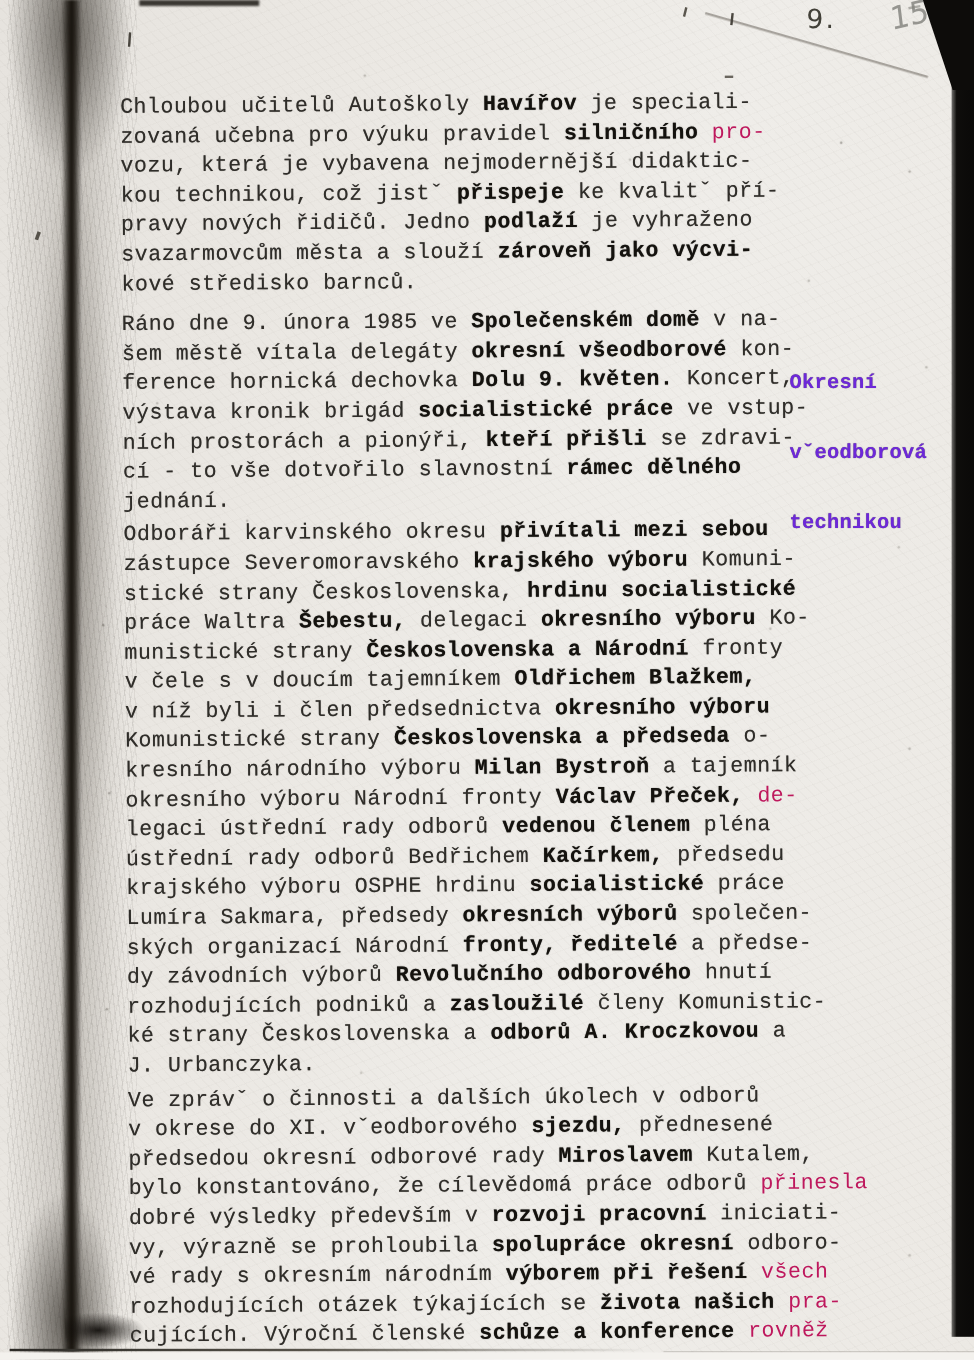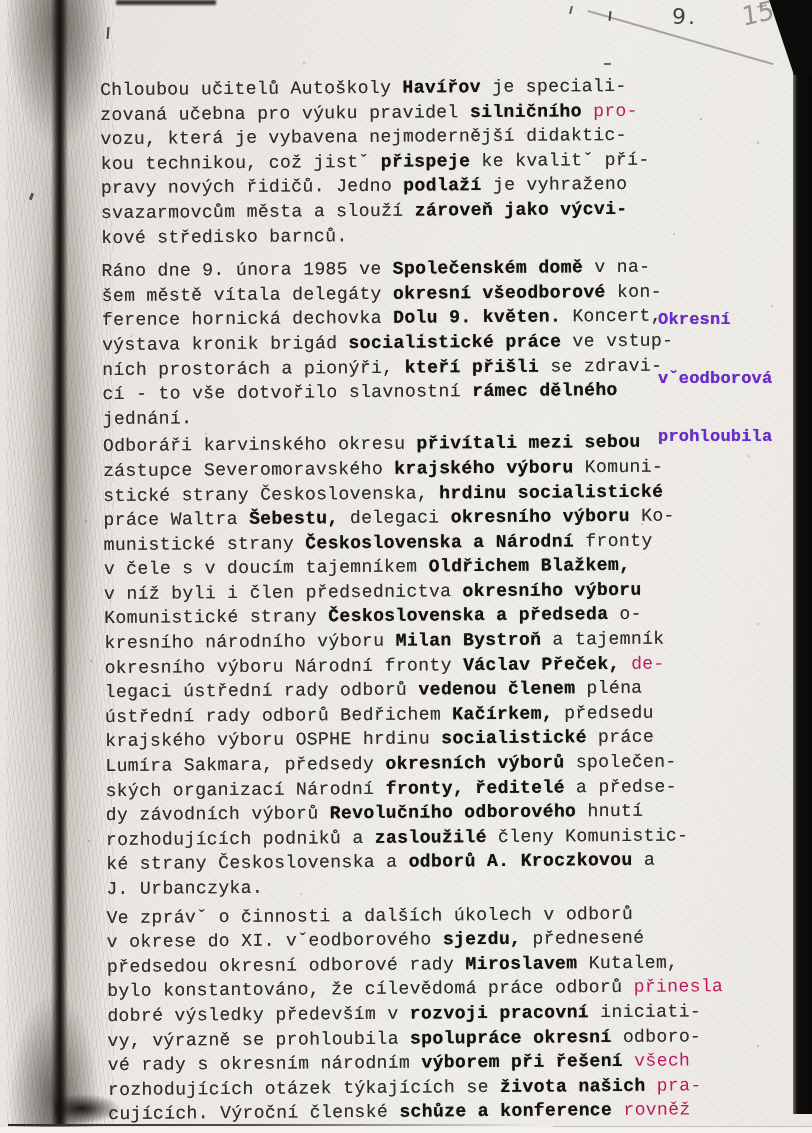--- a/index.html
+++ b/index.html
@@ -164,14 +164,14 @@
 
 <div class="page-number">9.</div>
 <div class="pencil-mark">15</div>
 <div class="pencil-tick"></div>
 
 <div class="doc-text"><div class="para"><div class="tline"><span>Chloubou učitelů Autoškoly </span><span class="b">Havířov</span><span> je speciali-</span></div><div class="tline"><span>zovaná učebna pro výuku pravidel </span><span class="b">silničního</span><span> </span><span class="f">pro-</span></div><div class="tline"><span>vozu, která je vybavena nejmodernější didaktic-</span></div><div class="tline"><span>kou technikou, což jistˇ </span><span class="b">přispeje</span><span> ke kvalitˇ pří-</span></div><div class="tline"><span>pravy nových řidičů. Jedno </span><span class="b">podlaží</span><span> je vyhraženo</span></div><div class="tline"><span>svazarmovcům města a slouží </span><span class="b">zároveň jako výcvi-</span></div><div class="tline"><span>kové středisko barnců.</span></div></div><div class="para"><div class="tline"><span>Ráno dne 9. února 1985 ve </span><span class="b">Společenském domě</span><span> v na-</span></div><div class="tline"><span>šem městě vítala delegáty </span><span class="b">okresní všeodborové</span><span> kon-</span></div><div class="tline"><span>ference hornická dechovka </span><span class="b">Dolu 9. květen.</span><span> Koncert,</span></div><div class="tline"><span>výstava kronik brigád </span><span class="b">socialistické práce</span><span> ve vstup-</span></div><div class="tline"><span>ních prostorách a pionýři, </span><span class="b">kteří přišli</span><span> se zdravi-</span></div><div class="tline"><span>cí - to vše dotvořilo slavnostní </span><span class="b">rámec dělného</span></div><div class="tline"><span>jednání.</span></div></div><div class="para"><div class="tline"><span>Odboráři karvinského okresu </span><span class="b">přivítali mezi sebou</span></div><div class="tline"><span>zástupce Severomoravského </span><span class="b">krajského výboru</span><span> Komuni-</span></div><div class="tline"><span>stické strany Československa, </span><span class="b">hrdinu socialistické</span></div><div class="tline"><span>práce Waltra </span><span class="b">Šebestu,</span><span> delegaci </span><span class="b">okresního výboru</span><span> Ko-</span></div><div class="tline"><span>munistické strany </span><span class="b">Československa a Národní</span><span> fronty</span></div><div class="tline"><span>v čele s v doucím tajemníkem </span><span class="b">Oldřichem Blažkem,</span></div><div class="tline"><span>v níž byli i člen předsednictva </span><span class="b">okresního výboru</span></div><div class="tline"><span>Komunistické strany </span><span class="b">Československa a předseda</span><span> o-</span></div><div class="tline"><span>kresního národního výboru </span><span class="b">Milan Bystroň</span><span> a tajemník</span></div><div class="tline"><span>okresního výboru Národní fronty </span><span class="b">Václav Přeček,</span><span> </span><span class="f">de-</span></div><div class="tline"><span>legaci ústřední rady odborů </span><span class="b">vedenou členem</span><span> pléna</span></div><div class="tline"><span>ústřední rady odborů Bedřichem </span><span class="b">Kačírkem,</span><span> předsedu</span></div><div class="tline"><span>krajského výboru OSPHE hrdinu </span><span class="b">socialistické</span><span> práce</span></div><div class="tline"><span>Lumíra Sakmara, předsedy </span><span class="b">okresních výborů</span><span> společen-</span></div><div class="tline"><span>ských organizací Národní </span><span class="b">fronty, ředitelé</span><span> a předse-</span></div><div class="tline"><span>dy závodních výborů </span><span class="b">Revolučního odborového</span><span> hnutí</span></div><div class="tline"><span>rozhodujících podniků a </span><span class="b">zasloužilé</span><span> členy Komunistic-</span></div><div class="tline"><span>ké strany Československa a </span><span class="b">odborů A. Kroczkovou</span><span> a</span></div><div class="tline"><span>J. Urbanczyka.</span></div></div><div class="para"><div class="tline"><span>Ve zprávˇ o činnosti a dalších úkolech v odborů</span></div><div class="tline"><span>v okrese do XI. vˇeodborového </span><span class="b">sjezdu,</span><span> přednesené</span></div><div class="tline"><span>předsedou okresní odborové rady </span><span class="b">Miroslavem</span><span> Kutalem,</span></div><div class="tline"><span>bylo konstantováno, že cílevědomá práce odborů </span><span class="f">přinesla</span></div><div class="tline"><span>dobré výsledky především v </span><span class="b">rozvoji pracovní</span><span> iniciati-</span></div><div class="tline"><span>vy, výrazně se prohloubila </span><span class="b">spolupráce okresní</span><span> odboro-</span></div><div class="tline"><span>vé rady s okresním národním </span><span class="b">výborem při řešení</span><span> </span><span class="f">všech</span></div><div class="tline"><span>rozhodujících otázek týkajících se </span><span class="b">života našich</span><span> </span><span class="f">pra-</span></div><div class="tline"><span>cujících. Výroční členské </span><span class="b">schůze a konference</span><span> </span><span class="f">rovněž</span></div></div></div>
 
 <div class="margin-note">
   <div>Okresní</div>
   <div>vˇeodborová</div>
-  <div>prohloubila</div>
+  <div>technikou</div>
 </div>
 
 </body></html>

